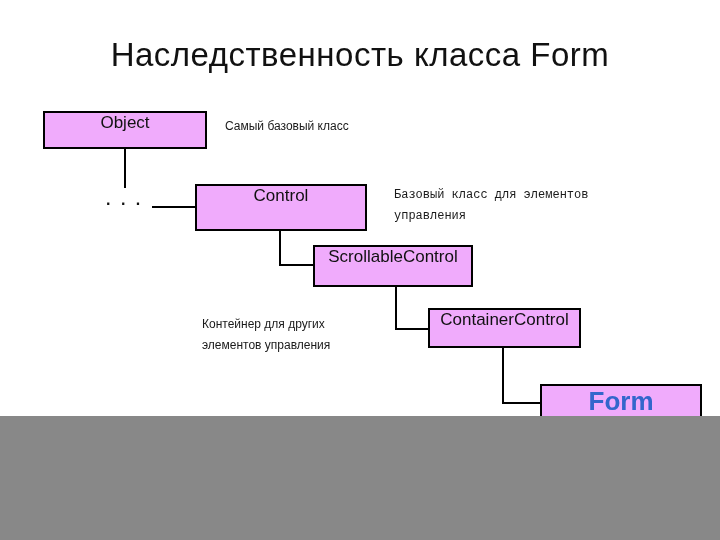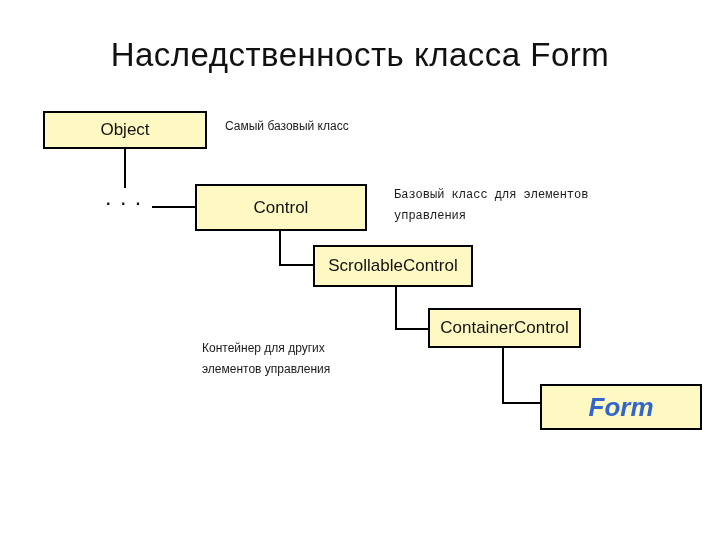--- a/index.html
+++ b/index.html
@@ -4,53 +4,52 @@
 <style>
   html, body {
     margin: 0;
     padding: 0;
     background: #888;
     font-family: "Liberation Sans", sans-serif;
   }
   .slide {
     position: relative;
     width: 720px;
-    height: 540px;
+    height: 416px;
     margin: 0 auto;
     background: #ffffff;
     overflow: hidden;
   }
   .slide-title {
     position: absolute;
     top: 36px;
     left: 0;
     width: 720px;
     text-align: center;
     font-size: 33px;
     letter-spacing: 0.5px;
     color: #111111;
     white-space: nowrap;
   }
   .node {
     position: absolute;
     box-sizing: border-box;
-    background: #fef9c3;
+    background: #f0abfc;
     border: 2px solid #000000;
     display: flex;
-    align-items: center;
     justify-content: center;
     font-size: 17px;
     color: #111111;
     white-space: nowrap;
   }
   .node-object            { left: 43px;  top: 111px; width: 164px; height: 38px; }
   .node-control           { left: 195px; top: 184px; width: 172px; height: 47px; }
   .node-scrollablecontrol { left: 313px; top: 245px; width: 160px; height: 42px; }
   .node-containercontrol  { left: 428px; top: 308px; width: 153px; height: 40px; }
-  .node-form              { left: 540px; top: 384px; width: 162px; height: 46px; font-style: italic; }
+  .node-form              { left: 540px; top: 384px; width: 162px; height: 46px; }
   .node-form .node-label {
     font-size: 26px;
     font-weight: bold;
     color: #3366cc;
   }
   .connector {
     position: absolute;
     background: #000000;
   }
   .conn-object-v     { left: 124px; top: 148px; width: 2px;  height: 40px; }
@@ -72,21 +71,21 @@
   }
   .note {
     position: absolute;
     font-size: 12px;
     line-height: 21px;
     color: #1a1a1a;
     white-space: nowrap;
   }
   .note-object    { left: 225px; top: 116px; }
   .note-control   { left: 394px; top: 185px; font-family: Liberation Mono, monospace; }
-  .note-container { left: 202px; top: 314px; margin-top: 24px; }
+  .note-container { left: 202px; top: 314px; }
 </style>
 </head>
 <body>
 
 <div class="slide">
 
   <div class="slide-title">Наследственность класса Form</div>
 
   <div class="node node-object">
     <span class="node-label">Object</span>

